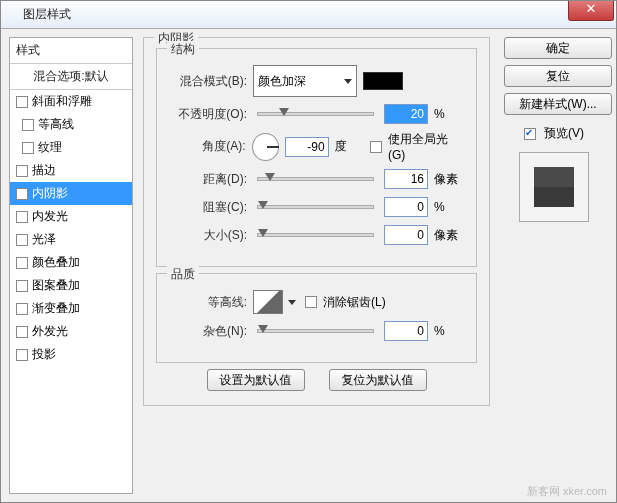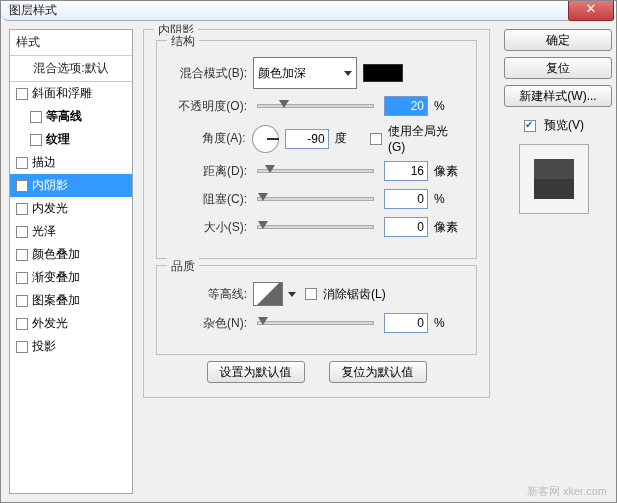--- a/index.html
+++ b/index.html
@@ -1,26 +1,26 @@
 <!DOCTYPE html>
 <html><head>
 <meta charset="utf-8">
 <style>
 * { box-sizing: border-box; margin: 0; padding: 0; font-family: "Microsoft YaHei", sans-serif; font-size: 12px; }
 body { background: #fff; }
 .window { width: 617px; height: 503px; border: 1px solid #888; display: flex; flex-direction: column; }
-.titlebar { height: 20px; background: linear-gradient(#fbfdff, #e6eef8); border-bottom: 1px solid #aaa; display: flex; align-items: center; padding: 0 8px; position: relative; border-radius: 7px; }
+.titlebar { height: 28px; background: linear-gradient(#fbfdff, #e6eef8); border-bottom: 1px solid #aaa; display: flex; align-items: center; padding: 0 22px; position: relative; }
 .titlebar .title { font-size: 12px; color: #222; }
 .close-btn { position: absolute; right: 2px; top: 0px; width: 46px; height: 20px; background: linear-gradient(#e07a7a,#c83c3c); border: 1px solid #8a2a2a; border-top: none; border-radius: 0 0 3px 3px; color: #fff; text-align: center; line-height: 16px; font-size: 13px; }
 .body { flex: 1; display: flex; background: #f0f0f0; padding: 8px 8px 8px 8px; gap: 8px; }
 .sidebar { width: 124px; border: 1px solid #a8a8a8; background: #fff; }
 .sb-head1 { padding: 4px 6px; border-bottom: 1px solid #ccc; color: #222; }
 .sb-head2 { padding: 4px 6px; border-bottom: 1px solid #ccc; color: #222; text-align: center; }
 .sb-item { padding: 3px 6px; display: flex; align-items: center; gap: 4px; cursor: default; }
-.sb-item.indent { padding-left: 20px; font-weight: bold; }
+.sb-item.indent { padding-left: 12px; }
 .sb-item.sel { background: #3399ff; color: #fff; }
 .chk { width: 12px; height: 12px; border: 1px solid #888; background: #fff; display: inline-block; position: relative; }
 .chk.checked::after { content: "✔"; position: absolute; font-size: 10px; left: 0; top: -2px; color: #1a67c7; }
 .sb-item.sel .chk.checked::after { color: #fff; }
 .main { flex: 1; padding: 0 2px; }
 .fieldset { border: 1px solid #bfbfbf; margin-bottom: 8px; padding: 10px 12px 14px; position: relative; }
 .fieldset > .legend { position: absolute; top: -8px; left: 10px; background: #f0f0f0; padding: 0 4px; color: #333; }
 .fieldset.inner { margin-bottom: 6px; background: #f0f0f0; }
 .row { display: flex; align-items: center; margin: 6px 0; gap: 6px; min-height: 22px; }
 .row .lbl { width: 78px; text-align: right; color: #333; }
@@ -85,25 +85,25 @@
           <div class="sb-item">
             <span class="chk"></span>
             <span>光泽</span>
           </div>
           <div class="sb-item">
             <span class="chk"></span>
             <span>颜色叠加</span>
           </div>
           <div class="sb-item">
             <span class="chk"></span>
+            <span>图案叠加</span>
+          </div>
+          <div class="sb-item">
+            <span class="chk"></span>
             <span>渐变叠加</span>
-          </div>
-          <div class="sb-item">
-            <span class="chk"></span>
-            <span>图案叠加</span>
           </div>
           <div class="sb-item">
             <span class="chk"></span>
             <span>外发光</span>
           </div>
           <div class="sb-item">
             <span class="chk"></span>
             <span>投影</span>
           </div>
         </div>

